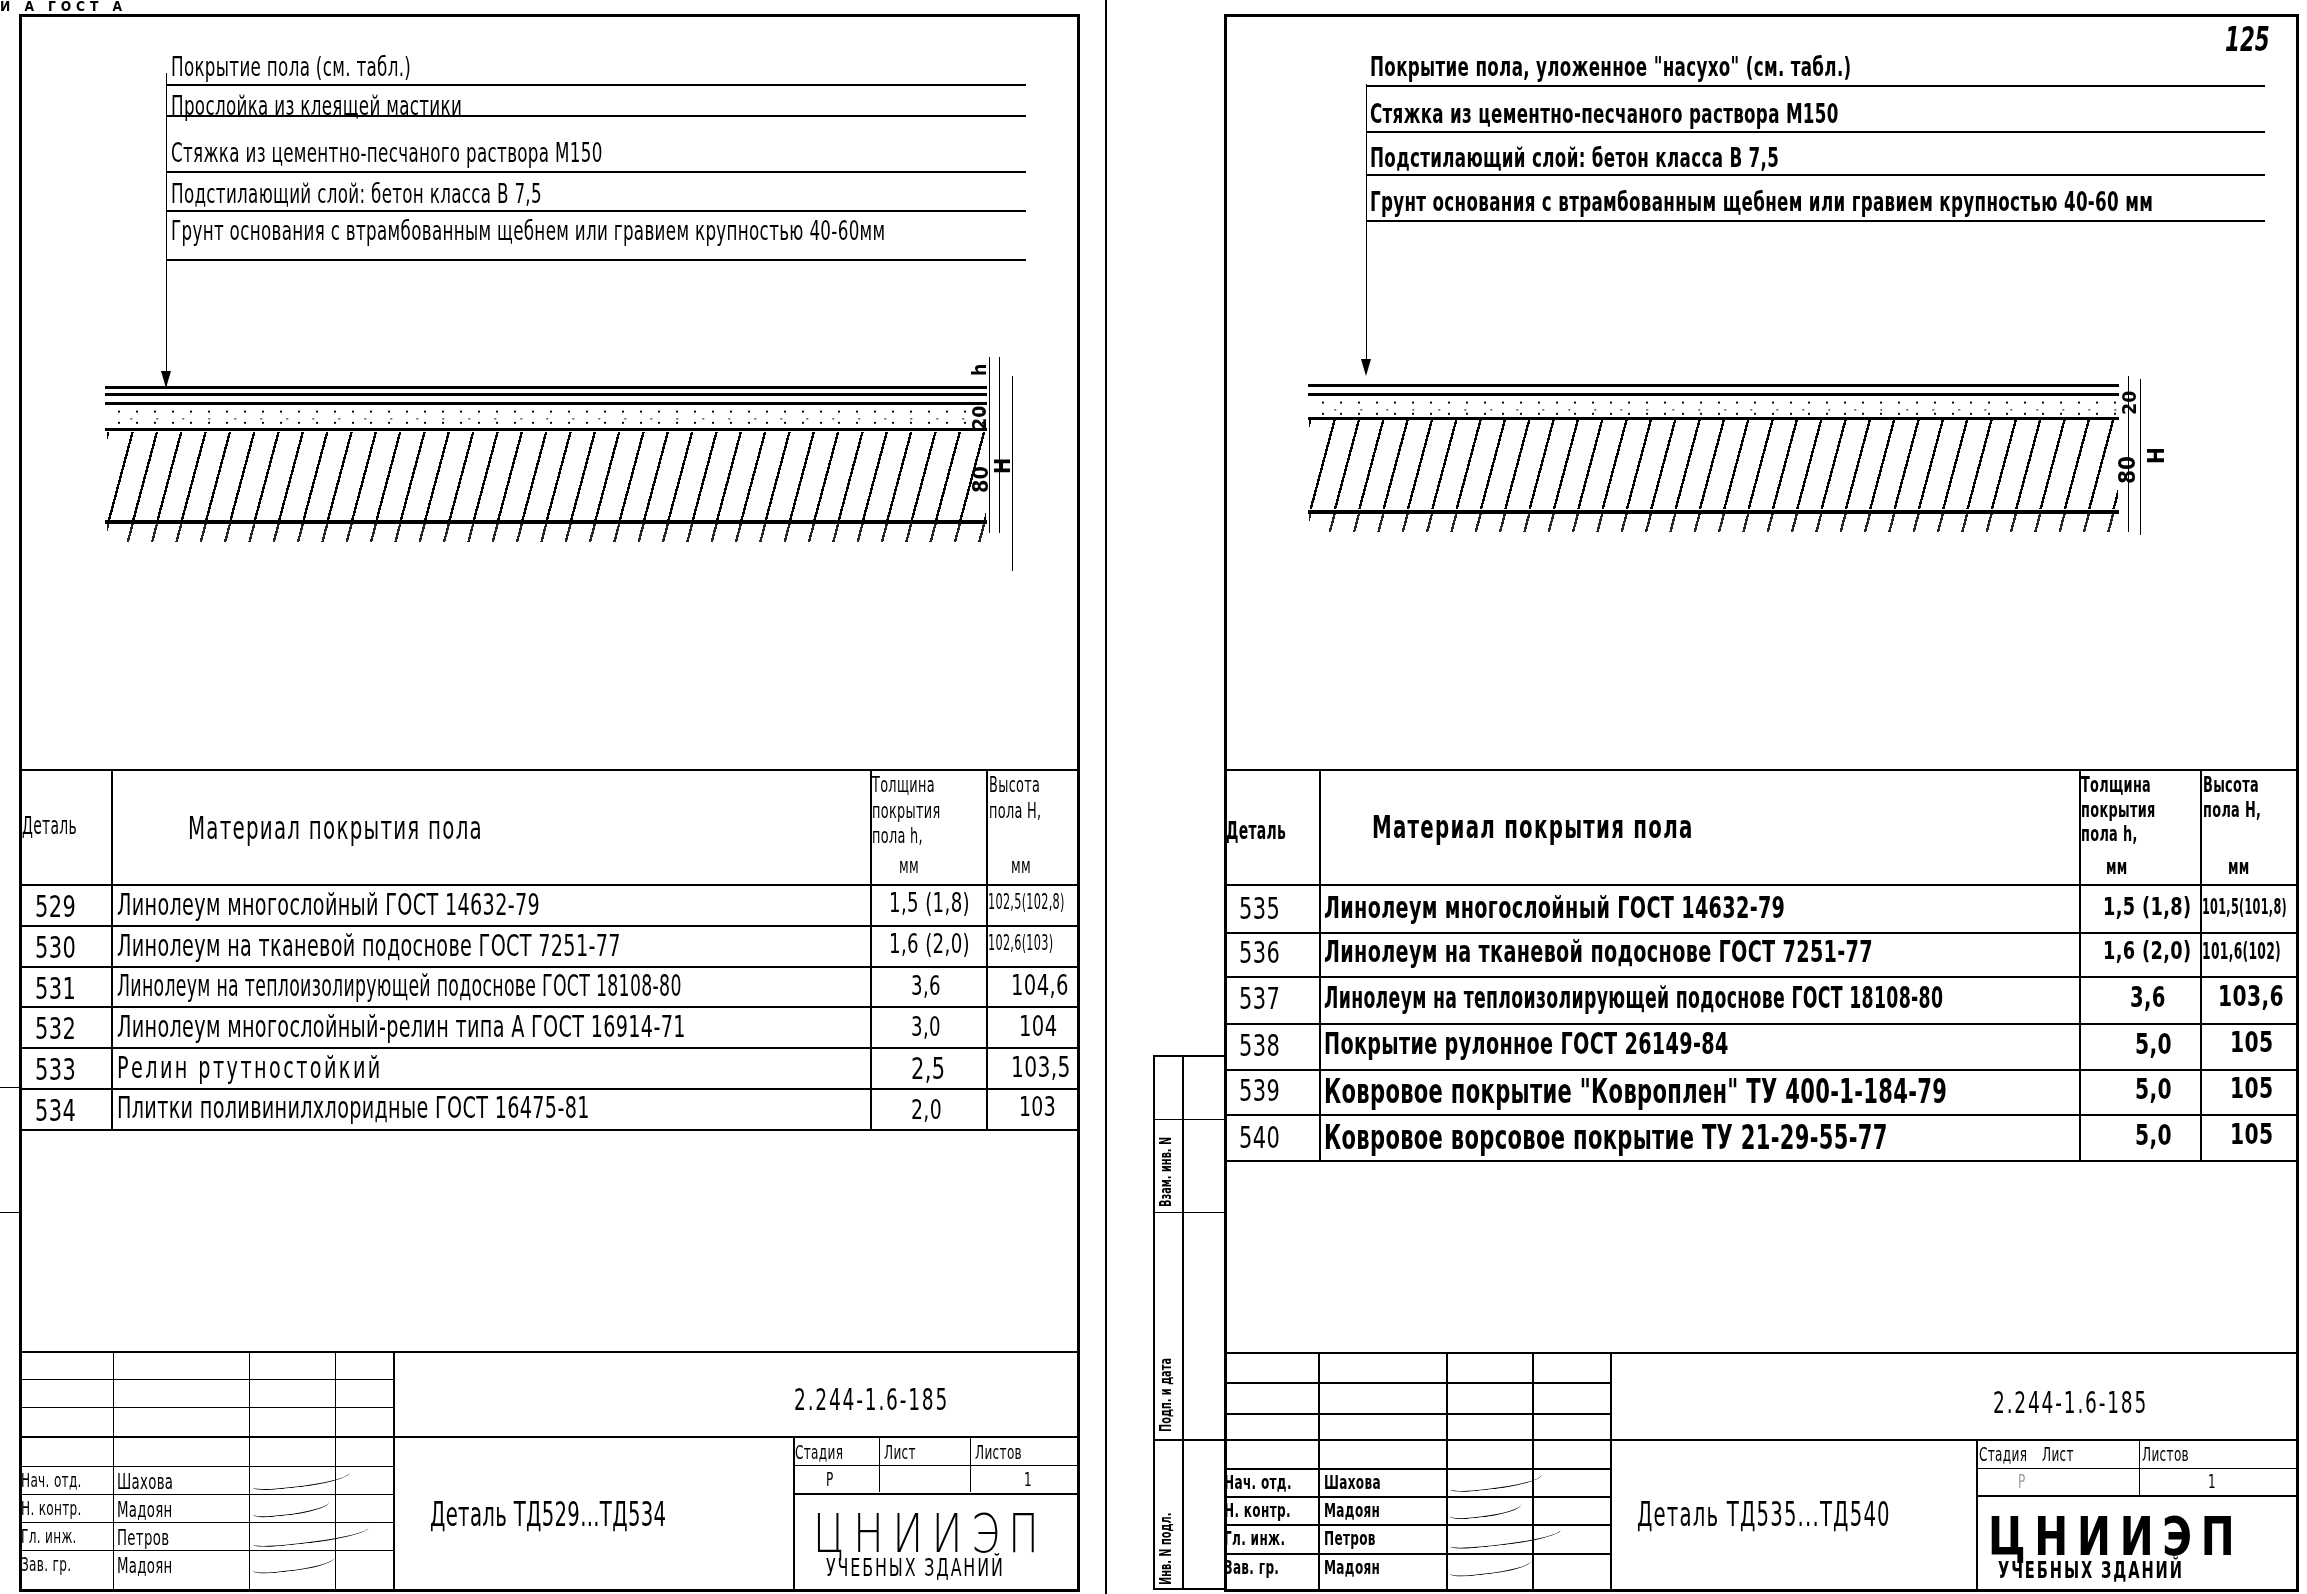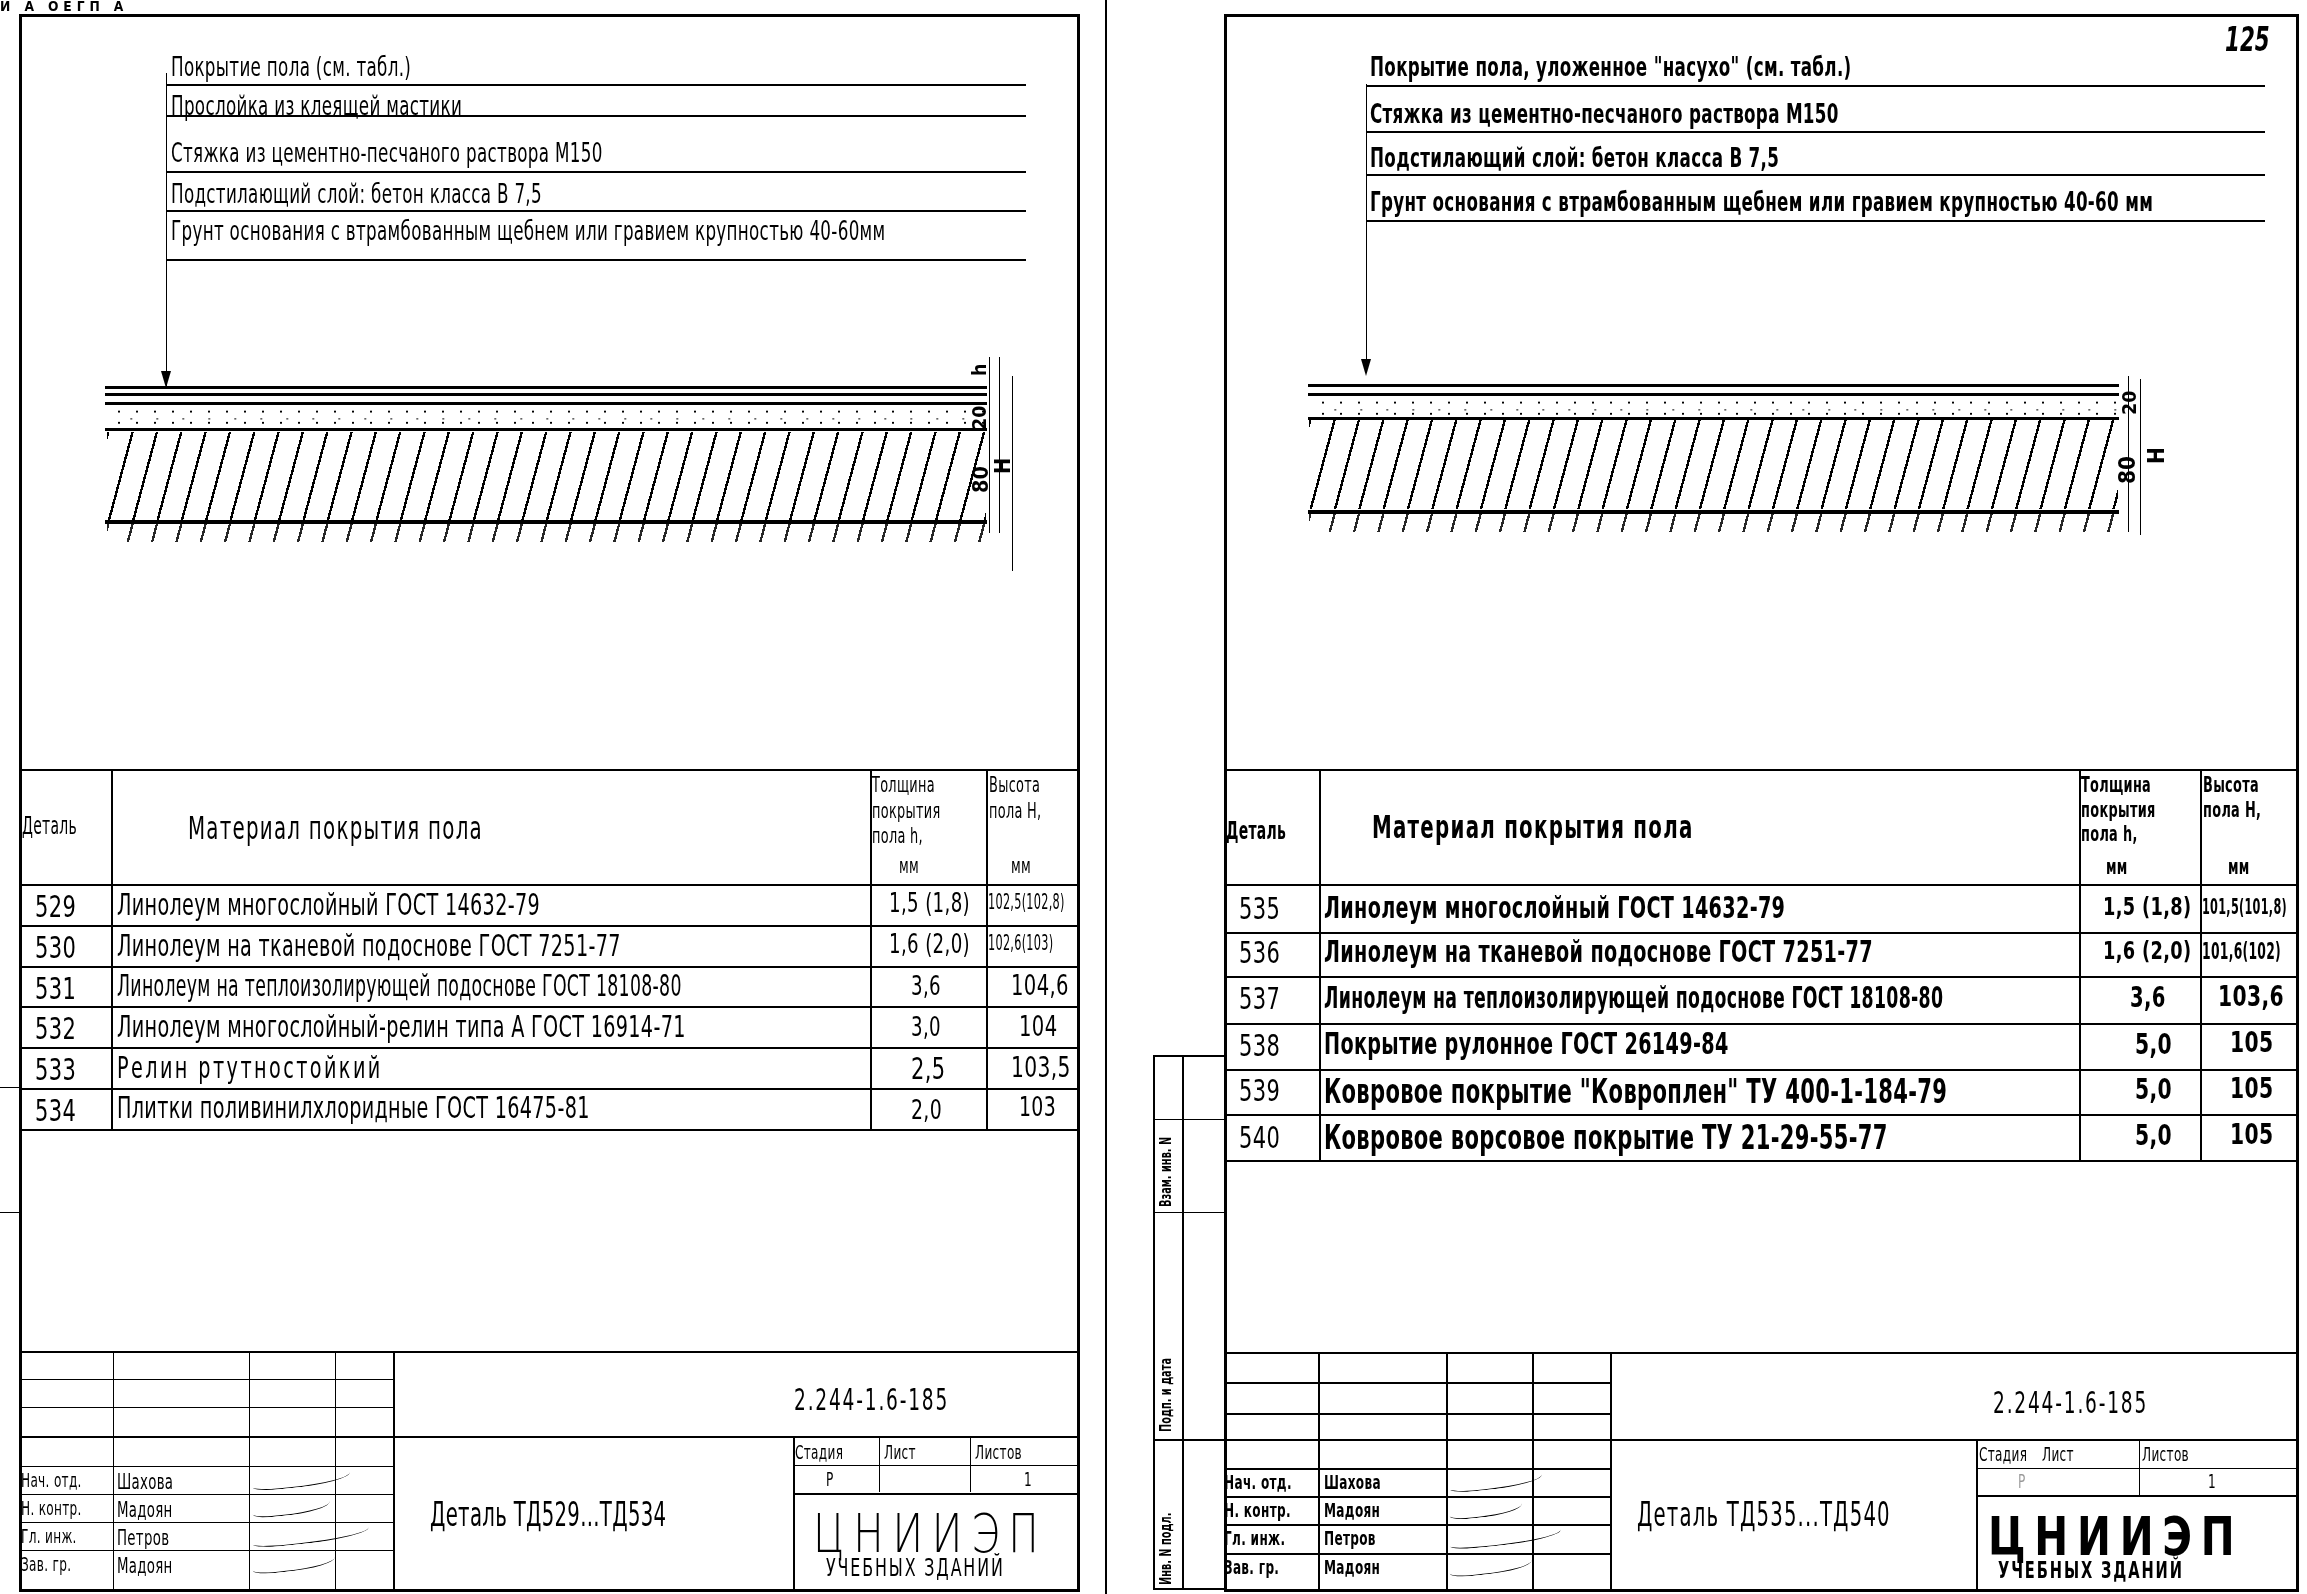--- a/index.html
+++ b/index.html
@@ -18,21 +18,21 @@
   .num-text{font-size:30px;transform:scaleX(0.7);}
   .hdr-small{font-size:21.5px;transform:scaleX(0.6);line-height:1.05;}
   .tb-text{font-size:19.5px;transform:scaleX(0.62);}
   .hatch{position:absolute;background:repeating-linear-gradient(105deg,#000 0 2.4px,transparent 2.4px 23.5px);}
   .sand{position:absolute;background-image:radial-gradient(#000 1px,transparent 1.5px),radial-gradient(#000 0.7px,transparent 1.2px);background-size:18px 11.2px,26px 15px;background-position:0 0,8.3px 5.4px;}
   .sig{position:absolute;border-bottom:1.5px solid #000;border-radius:50% 40% 60% 30%;height:14.7px;transform:rotate(-6deg);}
 </style>
 </head>
 <body>
 
-<div class="txt bold" style="left:0;top:0;font-size:13.7px;letter-spacing:4.9px;">И А   ОЕГП А</div>
+<div class="txt bold" style="left:0;top:0;font-size:13.7px;letter-spacing:4.9px;">И А   ГОСТ А</div>
 
 <div>
   <div class="frame" style="left:18.6px;top:13.7px;width:1061px;height:1578px;"></div>
 
   <div class="hlt" style="left:0;top:1087px;width:18.6px;"></div>
   <div class="hlt" style="left:0;top:1212px;width:18.6px;"></div>
   <div class="vl" style="left:1105px;top:0;height:1595px;border-left-width:2.9px;"></div>
 
   <div>
     <div class="vlt" style="left:166px;top:73px;height:313px;"></div>

